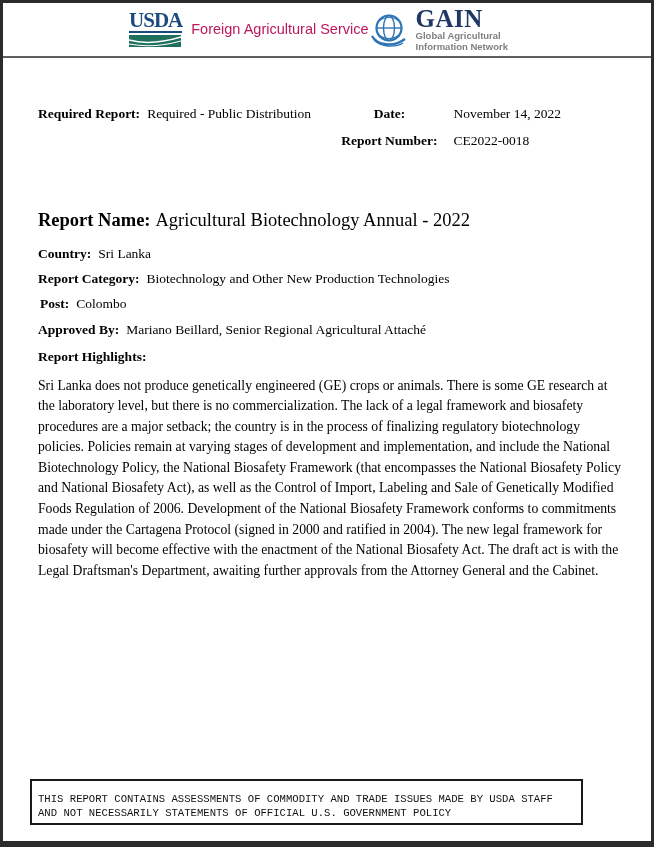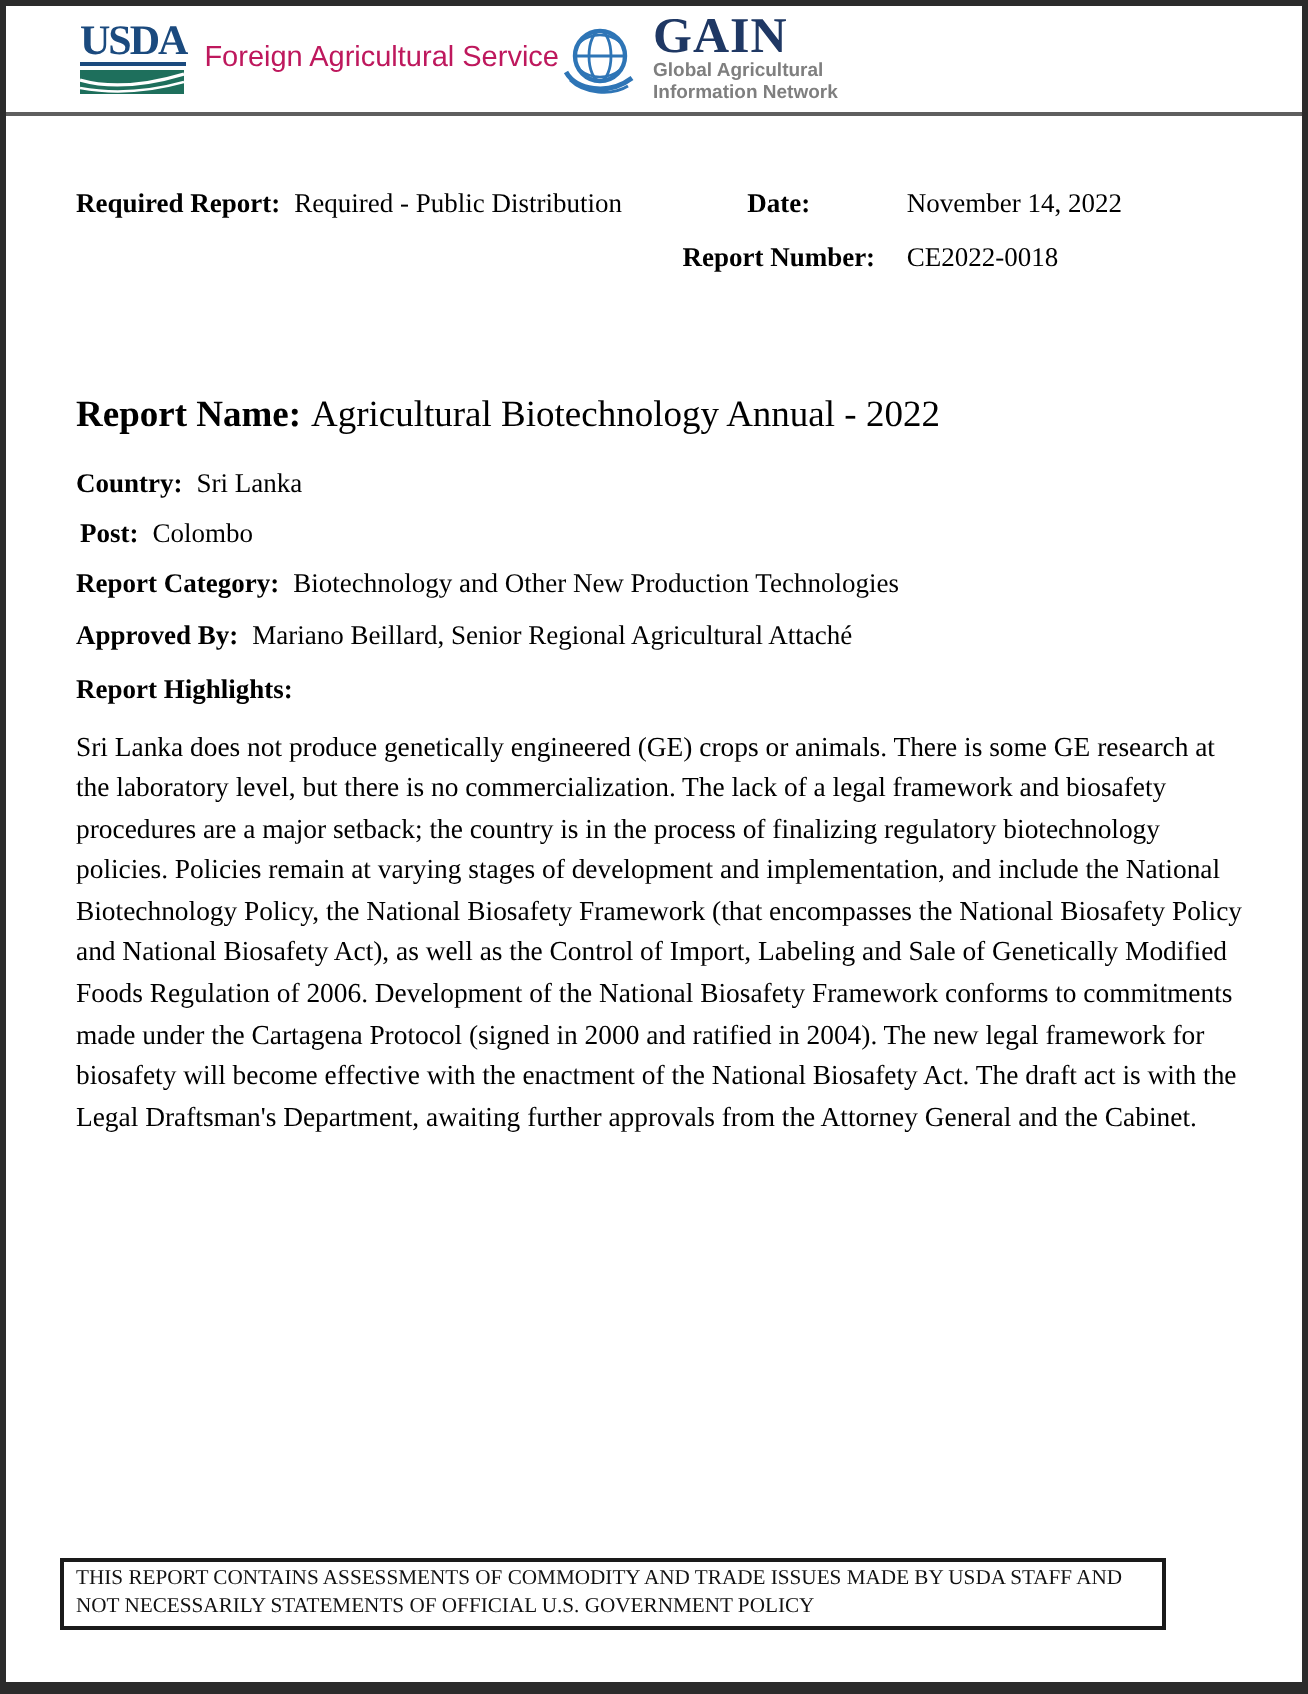--- a/index.html
+++ b/index.html
@@ -16,21 +16,21 @@
     overflow: hidden;
     font-family: "Liberation Serif", "DejaVu Serif", serif;
     color: #000;
   }
 
   
   .header {
     height: 55px;
     display: flex;
     align-items: center;
-    justify-content: flex-start;
+    justify-content: center;
     padding: 0 54px 0 37px;
     border-bottom: 2px solid #5f5f5f;
     background: #fff;
   }
   .brand { display: flex; align-items: center; }
 
   .usda-mark { display: flex; flex-direction: column; align-items: flex-start; margin-right: 9px; }
   .usda-acronym {
     font-family: "Liberation Serif", serif;
     font-weight: bold;
@@ -54,21 +54,21 @@
     font-family: "Liberation Serif", serif;
     font-weight: bold;
     font-size: 25px;
     line-height: 22px;
     letter-spacing: 0.5px;
     color: #1f3864;
   }
   .gain-sub { font-size: 9.5px; font-weight: bold; color: #7f7f7f; line-height: 11px; }
 
   
-  .content { padding: 36px 28px 0 35px; }
+  .content { padding: 48px 28px 0 35px; }
 
   .meta-row { display: flex; justify-content: space-between; font-size: 13.5px; }
   .meta-right { margin-right: 62px; }
   .kv { display: flex; margin-bottom: 11px; }
   .kv .k { display: inline-block; width: 112px; text-align: center; font-weight: bold; margin-right: 8px; }
   .kv .v { white-space: nowrap; }
   .lbl { font-weight: bold; margin-right: 7px; }
 
   .report-name { margin-top: 50px; font-size: 18.5px; }
   .report-name .lbl { margin-right: 5px; margin-top: 20px; }
@@ -88,22 +88,22 @@
     text-align: left;
   }
 
   
   .disclaimer {
     position: absolute;
     top: 776px;
     left: 27px;
     width: 553px;
     border: 2px solid #1a1a1a;
-    padding: 2px 6px 3px 6px;
-    font-family: Liberation Serif, serif;
+    padding: 12px 6px 3px 6px;
+    font-family: Liberation Mono, monospace;
     font-size: 10.6px;
     line-height: 13.5px;
     color: #111;
     background: #fff;
   }
 </style>
 </head>
 <body>
 
 <div class="viewport">
@@ -162,26 +162,26 @@
     </div>
 
     <div class="report-name">
       <span class="lbl">Report Name:</span><span>Agricultural Biotechnology Annual - 2022</span>
     </div>
 
     <div class="field-line">
       <span class="lbl">Country:</span><span>Sri Lanka</span>
     </div>
 
+    <div class="field-line">
+      <span class="lbl">Report Category:</span><span>Biotechnology and Other New Production Technologies</span>
+    </div>
+
     <div class="field-line post-line">
       <span class="lbl">Post:</span><span>Colombo</span>
-    </div>
-
-    <div class="field-line">
-      <span class="lbl">Report Category:</span><span>Biotechnology and Other New Production Technologies</span>
     </div>
 
 
     <p class="approved">
       <span class="lbl">Approved By:</span><span>Mariano  Beillard, Senior Regional Agricultural Attaché</span>
     </p>
 
     <div class="highlights-heading">Report Highlights:</div>
 
     <p class="highlights-body">Sri Lanka does not produce genetically engineered (GE) crops or animals. There is some GE research at the laboratory level, but there is no commercialization. The lack of a legal framework and biosafety procedures are a major setback; the country is in the process of finalizing regulatory biotechnology policies. Policies remain at varying stages of development and implementation, and include the National Biotechnology Policy, the National Biosafety Framework (that encompasses the National Biosafety Policy and National Biosafety Act), as well as the Control of Import, Labeling and Sale of Genetically Modified Foods Regulation of 2006. Development of the National Biosafety Framework conforms to commitments made under the Cartagena Protocol (signed in 2000 and ratified in 2004). The new legal framework for biosafety will become effective with the enactment of the National Biosafety Act. The draft act is with the Legal Draftsman's Department, awaiting further approvals from the Attorney General and the Cabinet.</p>

